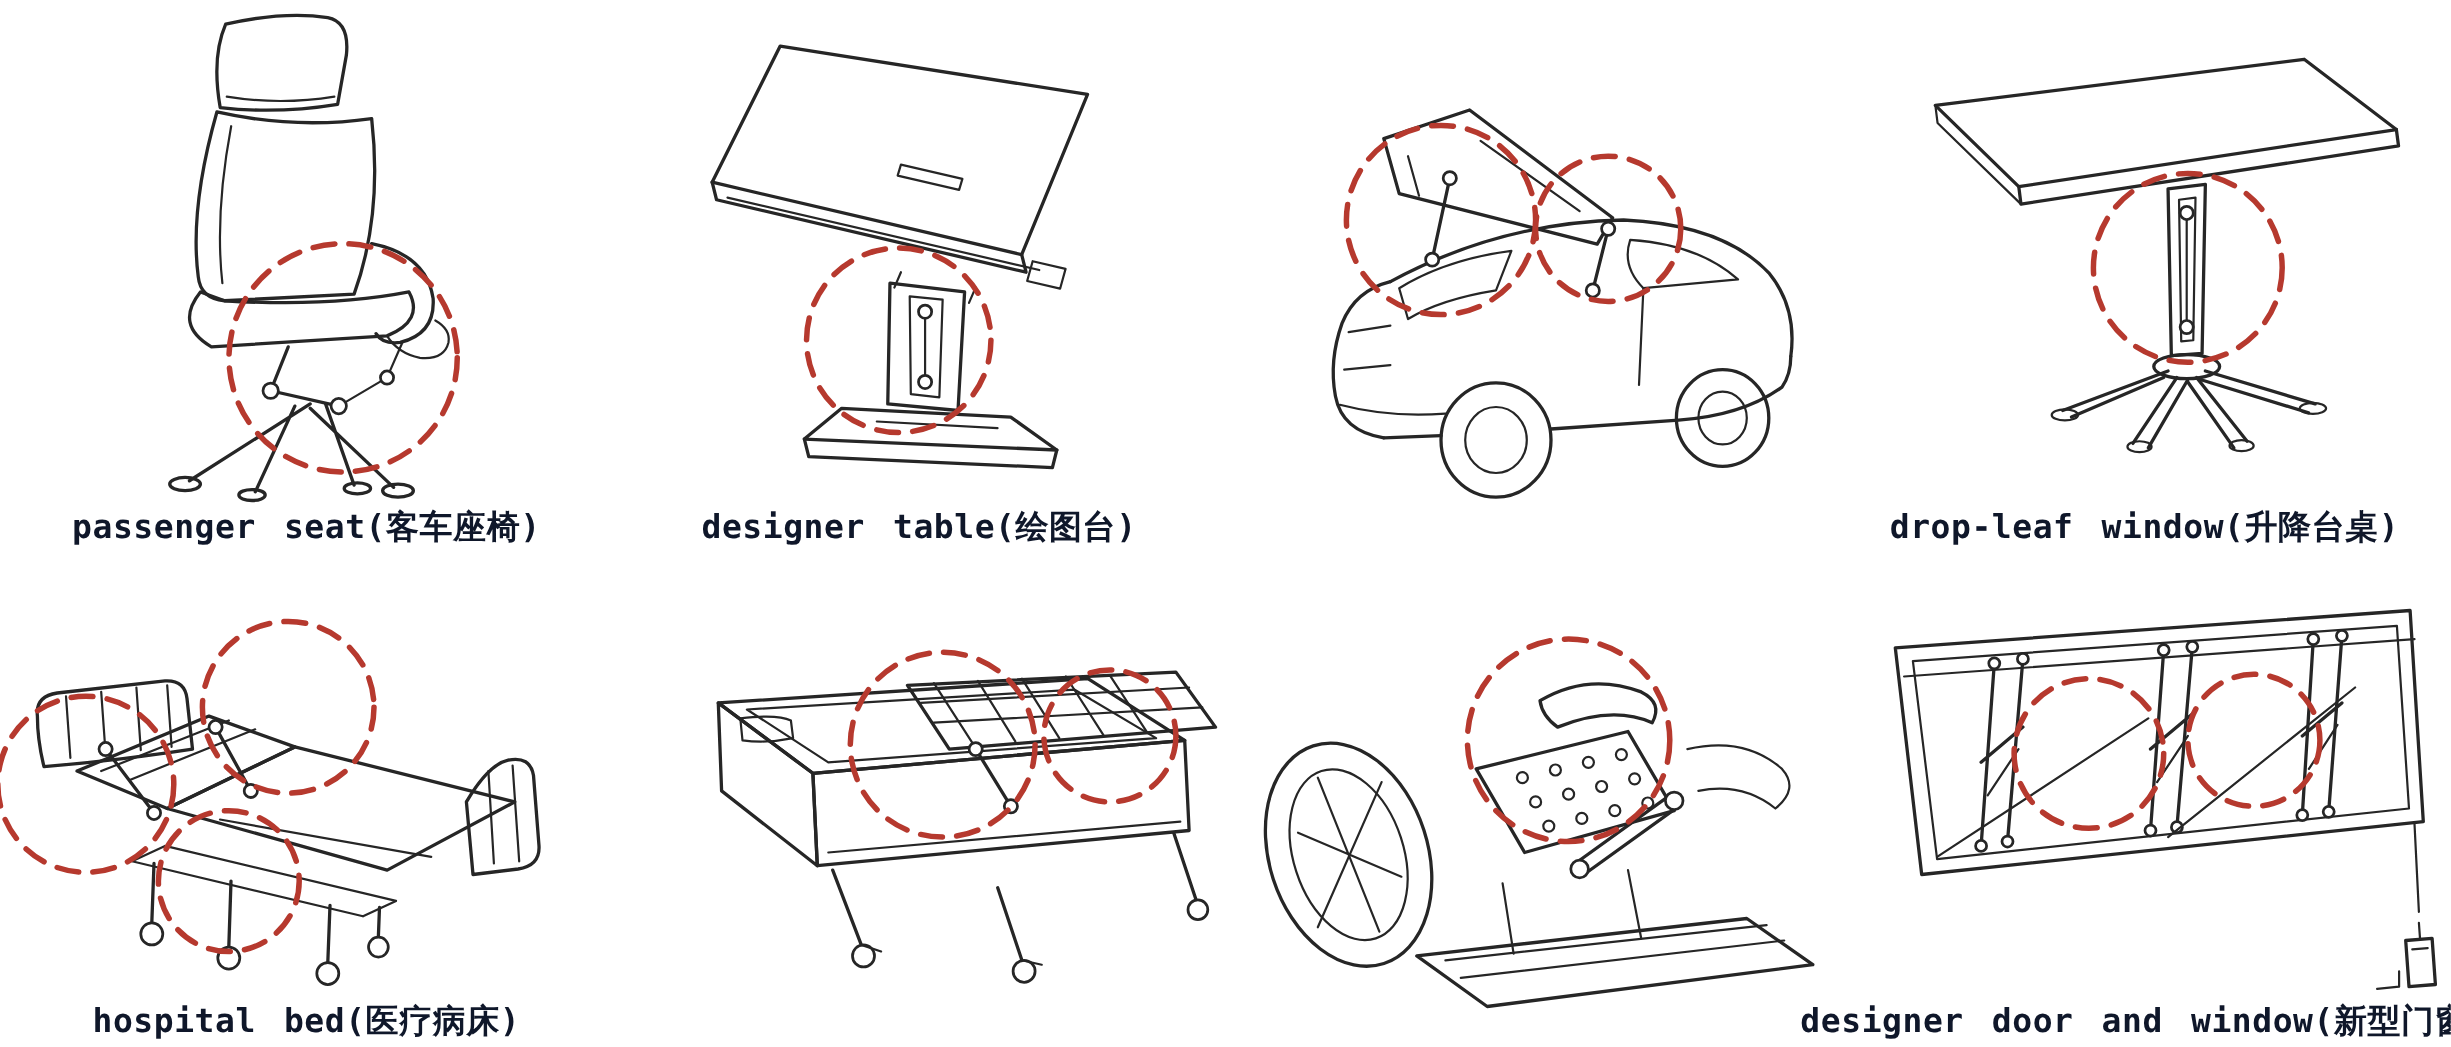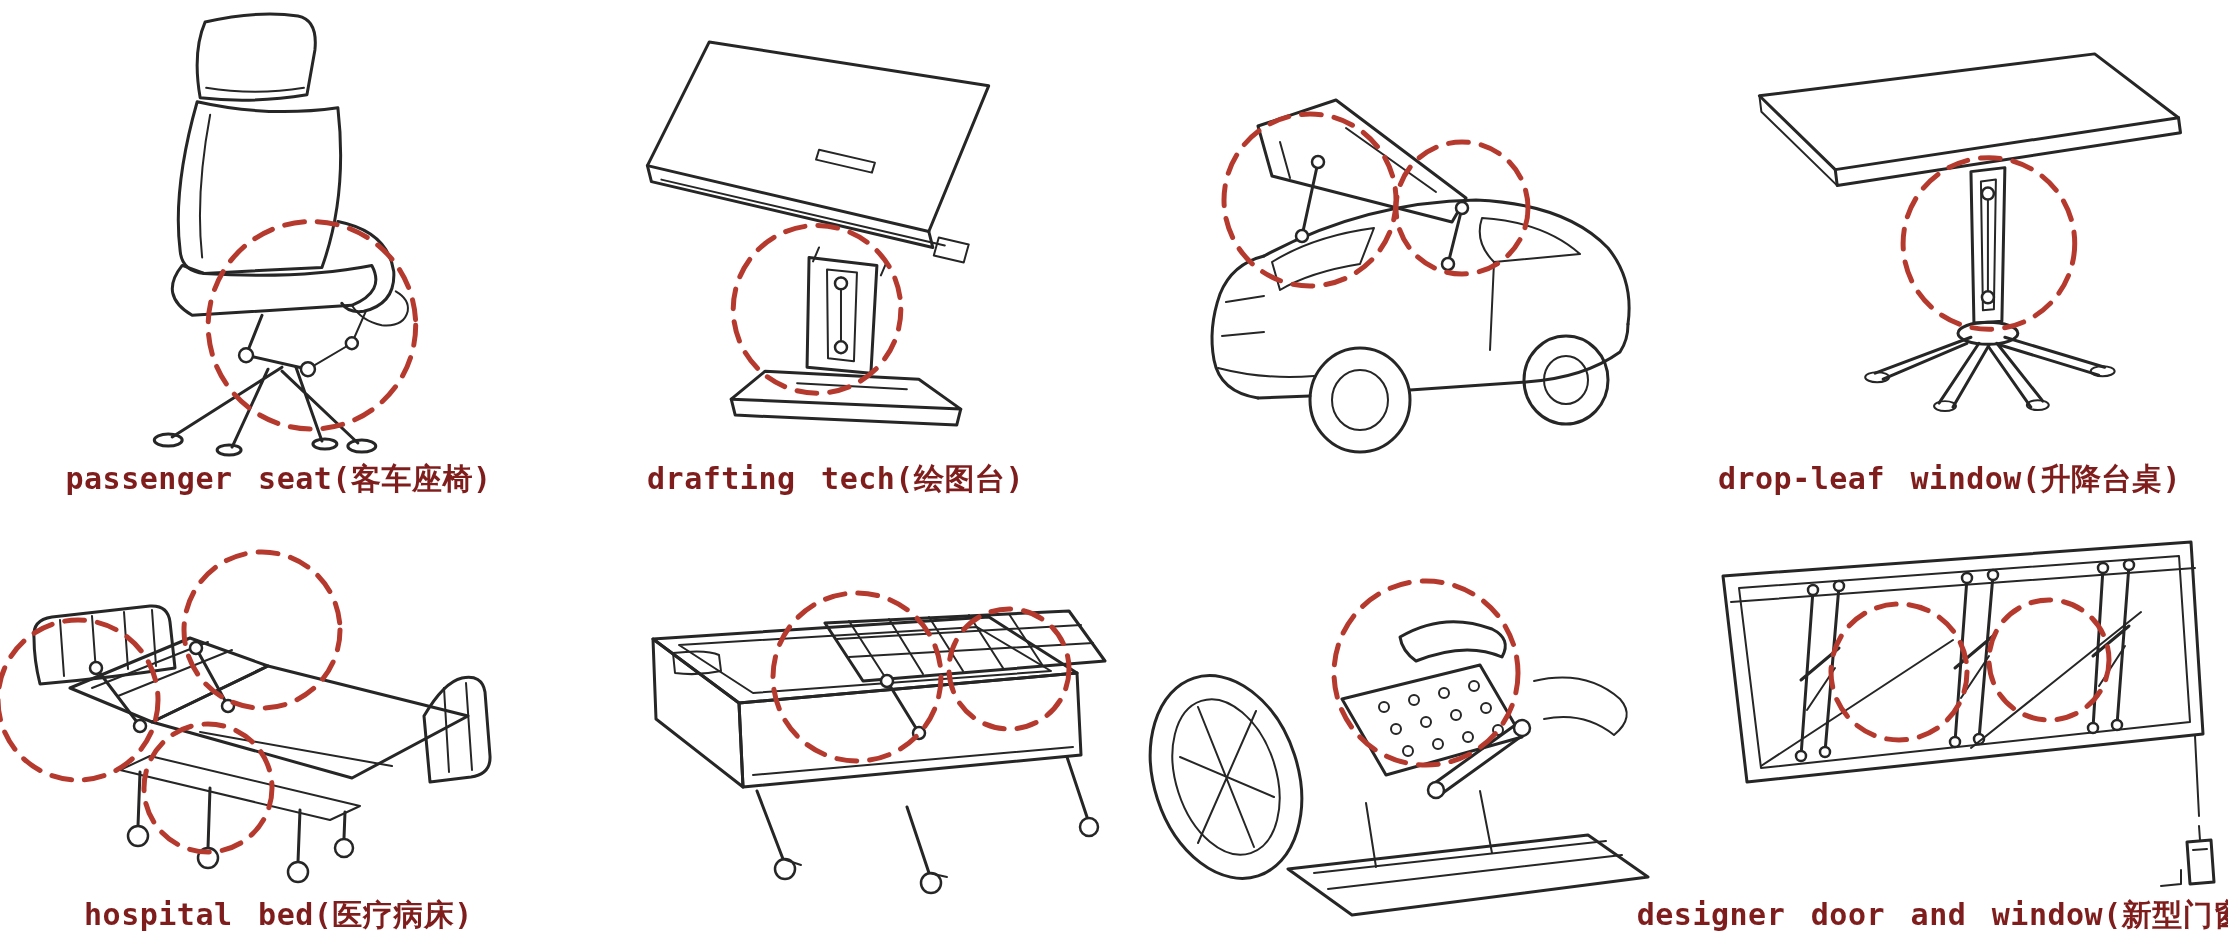--- a/index.html
+++ b/index.html
@@ -23,28 +23,28 @@
     justify-content:flex-end;
     overflow:visible;
   }
   .sketch { display:block; width:557px; }
   .row1 .sketch { height:460px; }
   .row2 .sketch { height:375px; }
   .label {
     font-family:"DejaVu Sans Mono", monospace;
     font-weight:bold;
     font-size:30px;
-    color:#7f1d1d;
+    color:#0f172a;
     letter-spacing:0.5px;
     word-spacing:7px;
     white-space:nowrap;
     text-align:center;
   }
   .row1 .label { padding-bottom:10px; }
-  .row2 .label { padding-bottom:16px; }
+  .row2 .label { padding-bottom:3px; }
 
   
   .ink       { fill:none; stroke:#262626; stroke-width:3;   stroke-linecap:round; stroke-linejoin:round; }
   .ink-thin  { stroke-width:2; }
   .dot       { fill:#ffffff; stroke:#262626; stroke-width:2.5; }
   .hole      { fill:none; stroke:#262626; stroke-width:2; }
   .hl        { fill:none; stroke:#b6392e; stroke-width:5; stroke-dasharray:20 13; stroke-linecap:round; }
 </style>
 </head>
 <body>
@@ -90,21 +90,21 @@
         <path class="ink-thin" d="M270,270 L300,273 L297,362 L271,359 Z"></path>
         <path class="ink-thin" d="M284,278 L284,352"></path>
         <circle class="dot" cx="284" cy="284" r="6"></circle>
         <circle class="dot" cx="284" cy="348" r="6"></circle>
         <path d="M208,372 L362,380 L404,410 L174,400 Z"></path>
         <path d="M174,400 L178,416 L400,426 L404,410"></path>
         <path class="ink-thin" d="M240,384 L350,390"></path>
       </g>
       <circle class="hl" cx="260" cy="310" r="84"></circle>
     </svg>
-    <div class="label">drafting tech(绘图台)</div>
+    <div class="label">designer table(绘图台)</div>
   </div>
 
   <div class="cell row1">
     <svg class="sketch" viewBox="0 0 557 460">
       <g class="ink">
         <path d="M352,148 L222,50 L144,76 L158,126 L338,172 Z"></path>
         <path class="ink-thin" d="M232,78 L322,142 M166,92 L176,128"></path>
         <path d="M150,206 Q250,152 362,150 Q452,154 494,198 Q520,230 514,274"></path>
         <path d="M150,206 Q118,214 106,244 Q94,278 100,310 Q106,342 144,348"></path>
         <path class="ink-thin" d="M158,212 Q200,186 260,178 L246,214 Q196,222 166,240 Z"></path>

